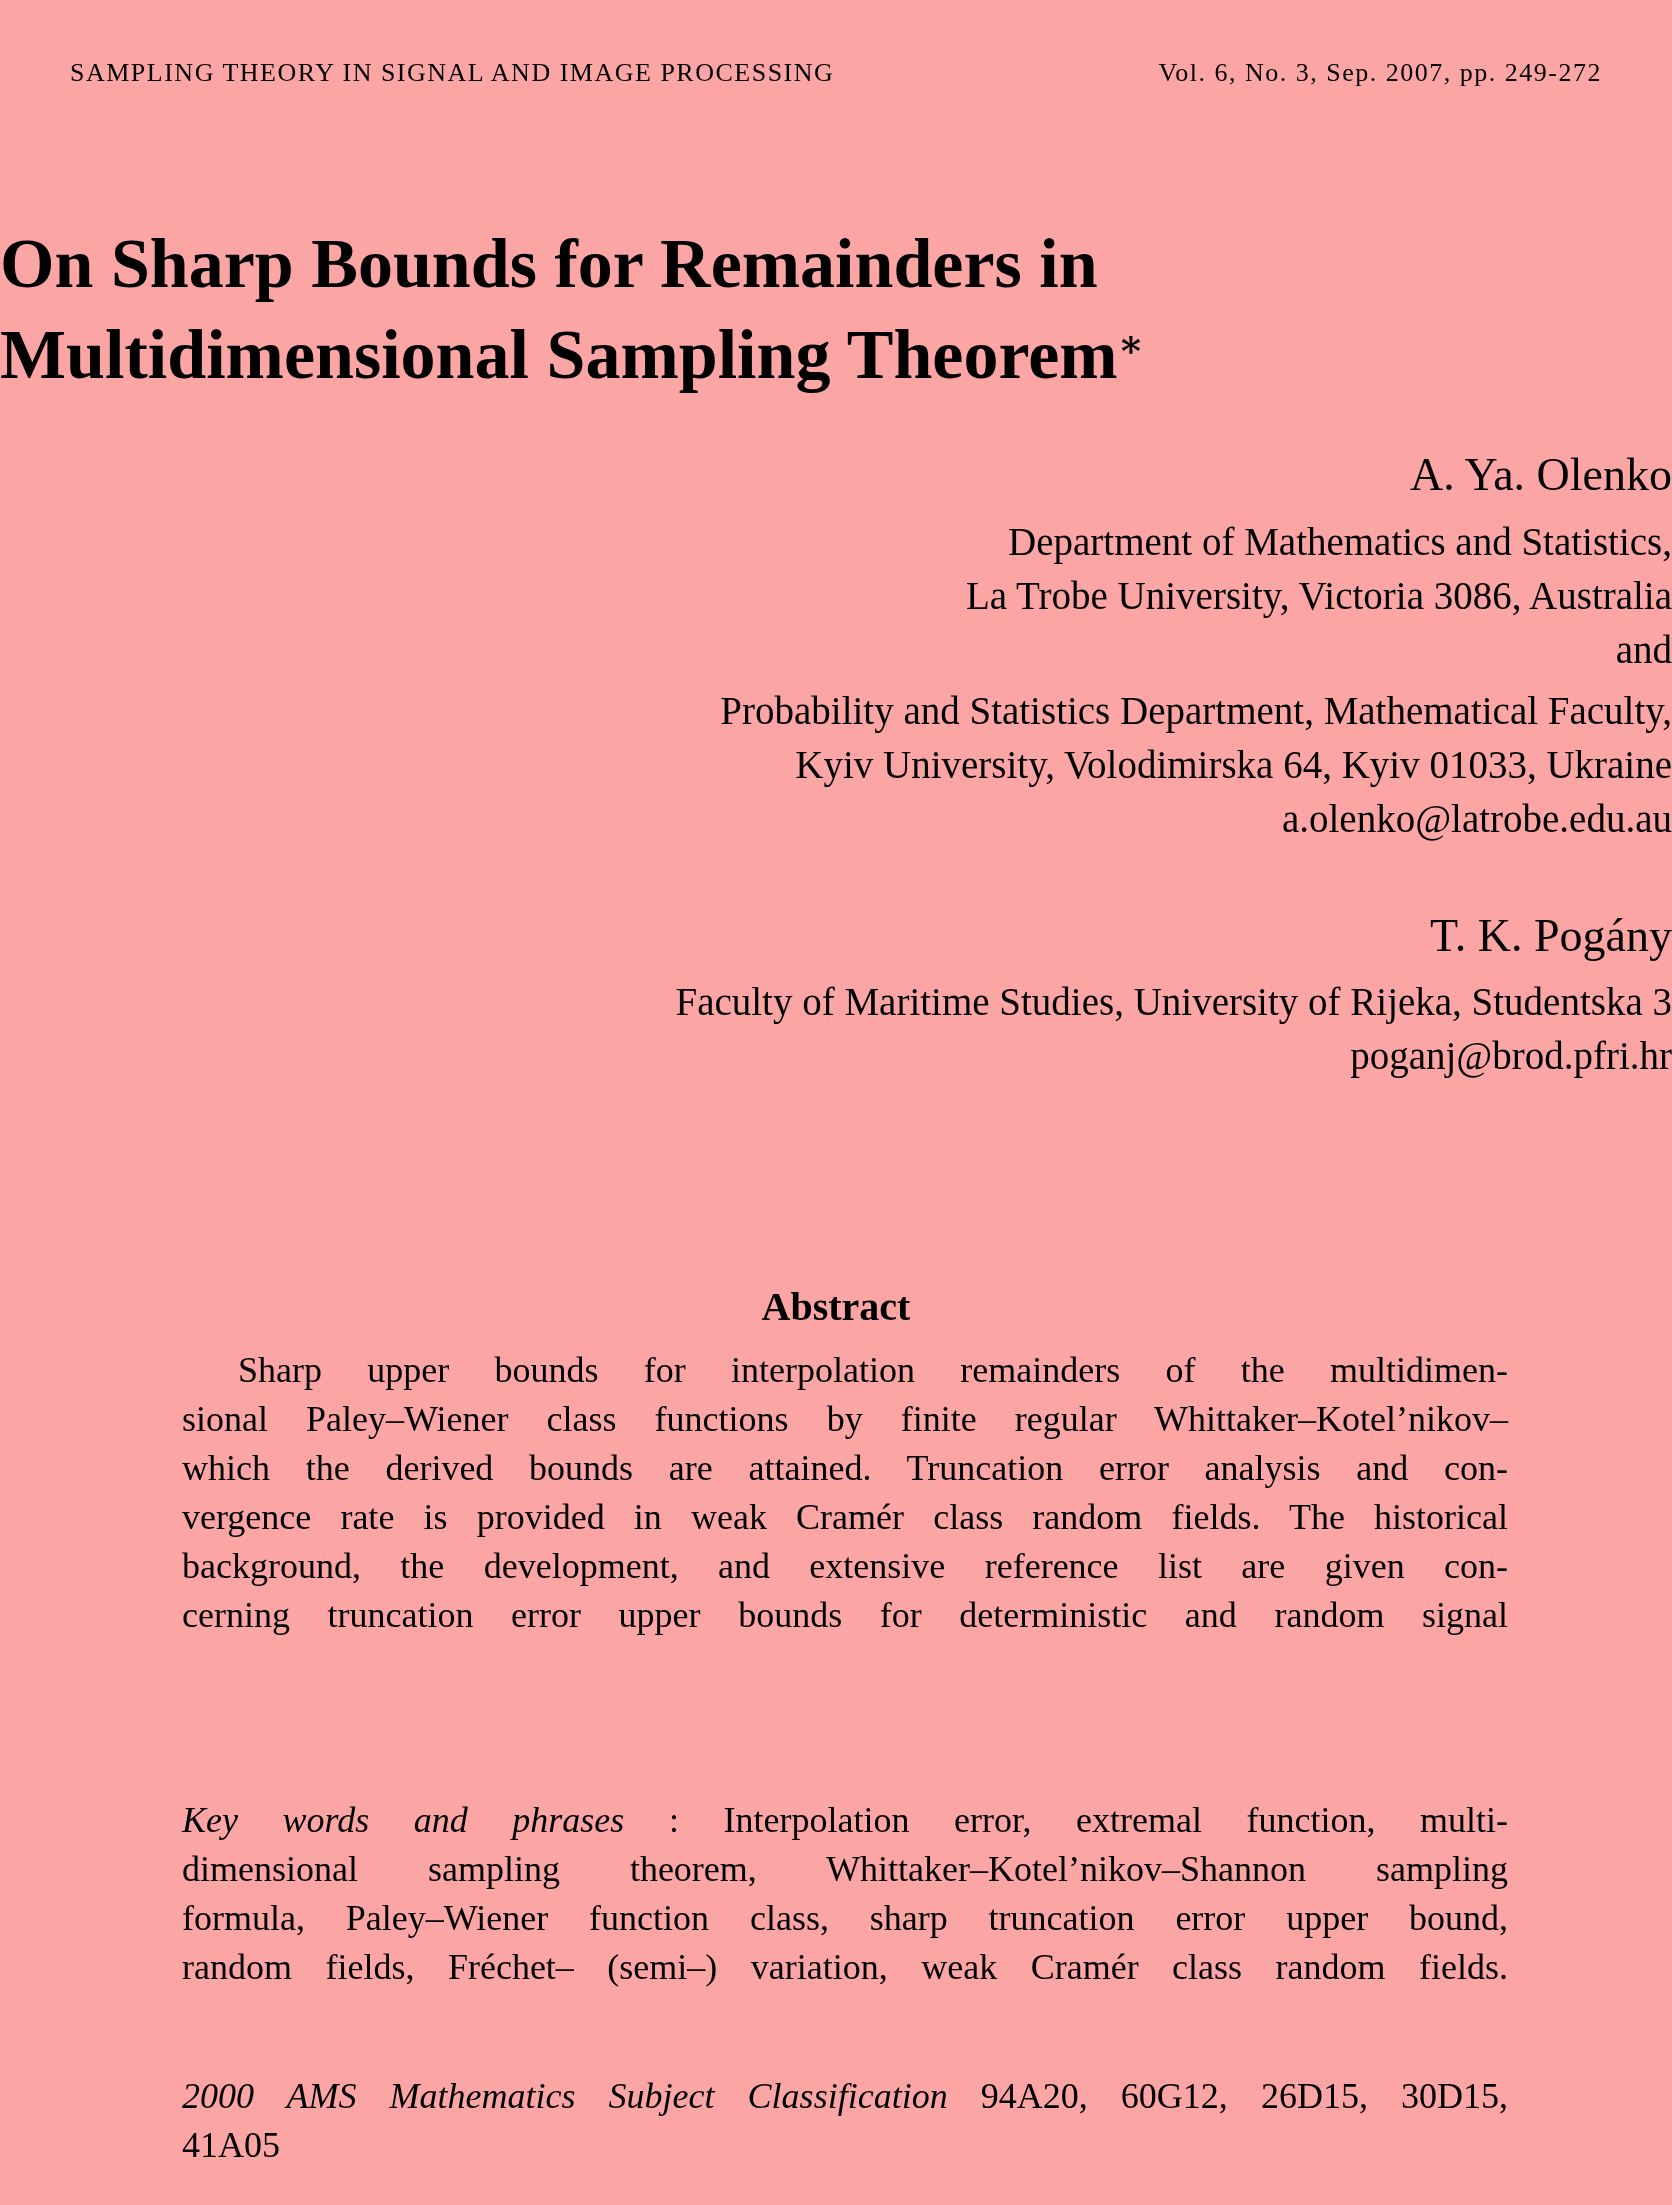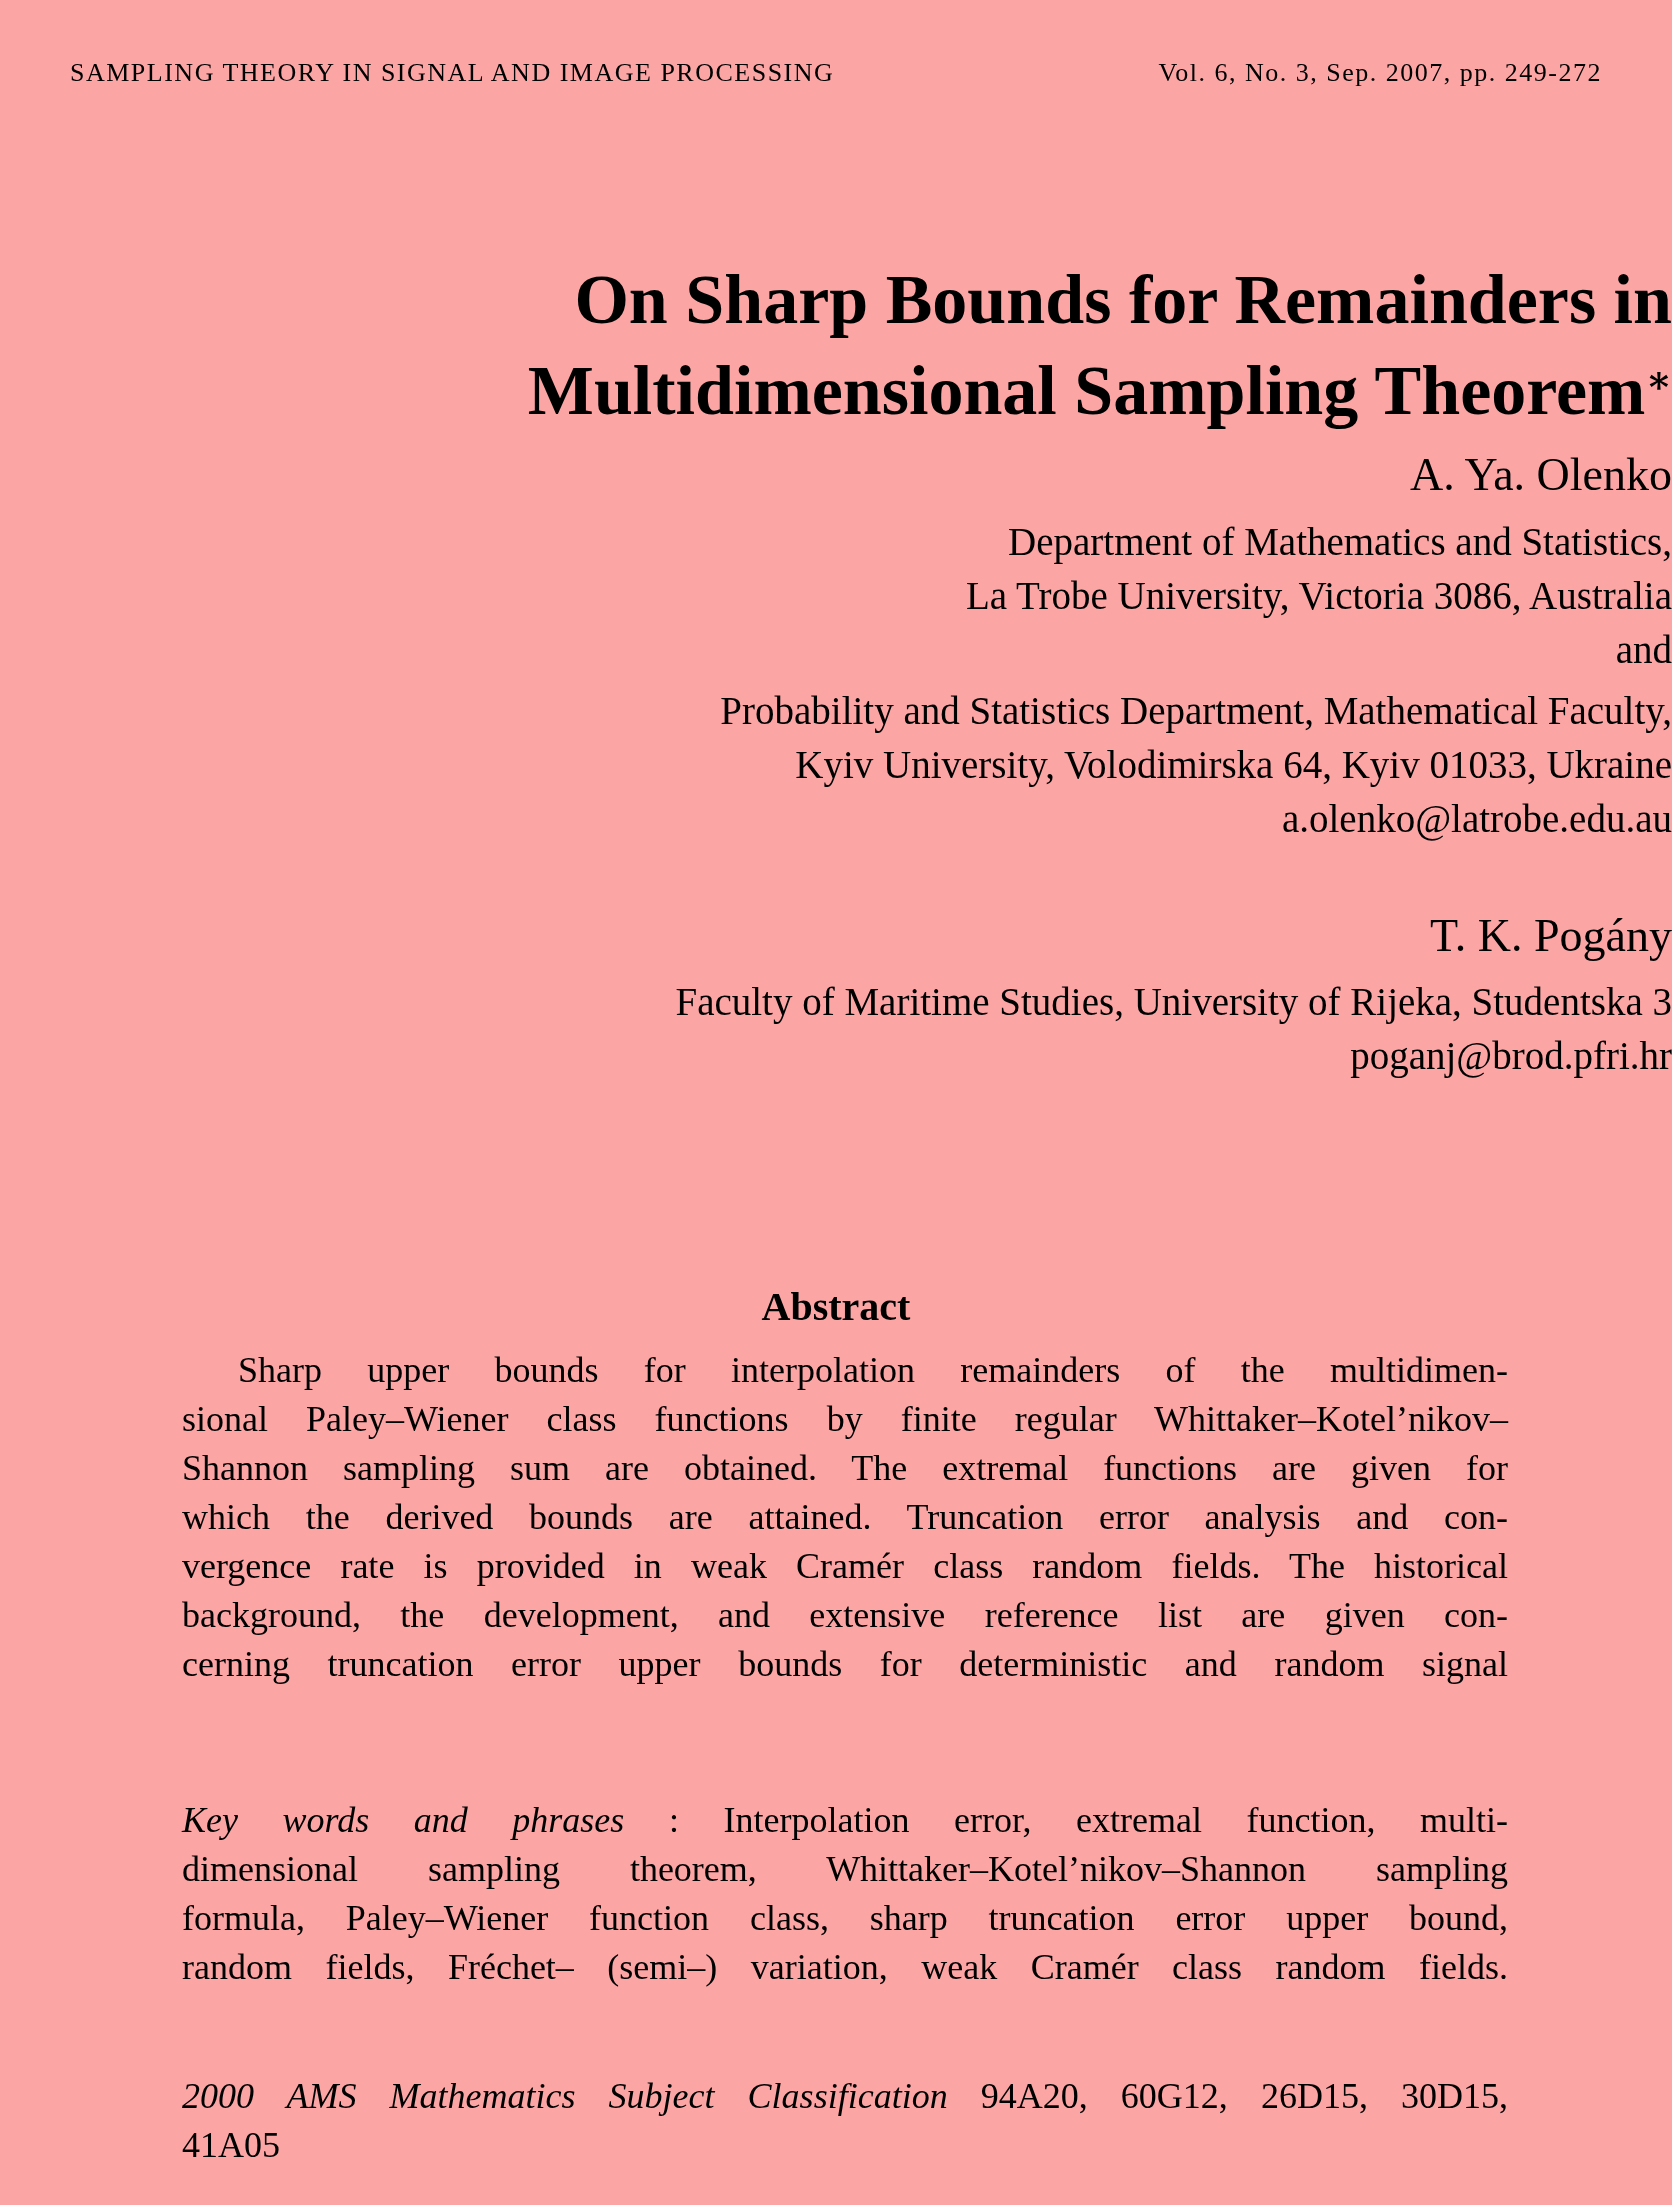--- a/index.html
+++ b/index.html
@@ -29,25 +29,24 @@
   .header-row {
     display: flex;
     justify-content: space-between;
   }
   
   .title {
     position: absolute;
     left: 0;
     width: 100%;
     top: 218px;
-    text-align: right;
+    text-align: left;
     font-size: 70px;
     line-height: 91px;
     font-weight: bold;
-    margin-top: 36px;
   }
   .title sup {
     font-size: 55%;
     vertical-align: 0.55em;
     line-height: 0;
   }
   
   .authors {
     position: absolute;
     left: 0;
@@ -156,21 +155,20 @@
       <div class="affil-line">poganj@brod.pfri.hr</div>
     </div>
 
   </div>
 
   <div class="abstract-heading">Abstract</div>
 
   <div class="abstract-body">
     <div class="jline indent">Sharp upper bounds for interpolation remainders of the multidimen-</div>
     <div class="jline">sional Paley–Wiener class functions by finite regular Whittaker–Kotel’nikov–</div>
-    <div class="jline">Shannon sampling sum are obtained. The extremal functions are given for</div>
     <div class="jline">which the derived bounds are attained. Truncation error analysis and con-</div>
     <div class="jline">vergence rate is provided in weak Cramér class random fields. The historical</div>
     <div class="jline">background, the development, and extensive reference list are given con-</div>
     <div class="jline">cerning truncation error upper bounds for deterministic and random signal</div>
   </div>
 
   <div class="keywords">
     <div class="jline"><span class="ital">Key words and phrases</span><span> : </span><span>Interpolation error, extremal function, multi-</span></div>
     <div class="jline">dimensional sampling theorem, Whittaker–Kotel’nikov–Shannon sampling</div>
     <div class="jline">formula, Paley–Wiener function class, sharp truncation error upper bound,</div>

